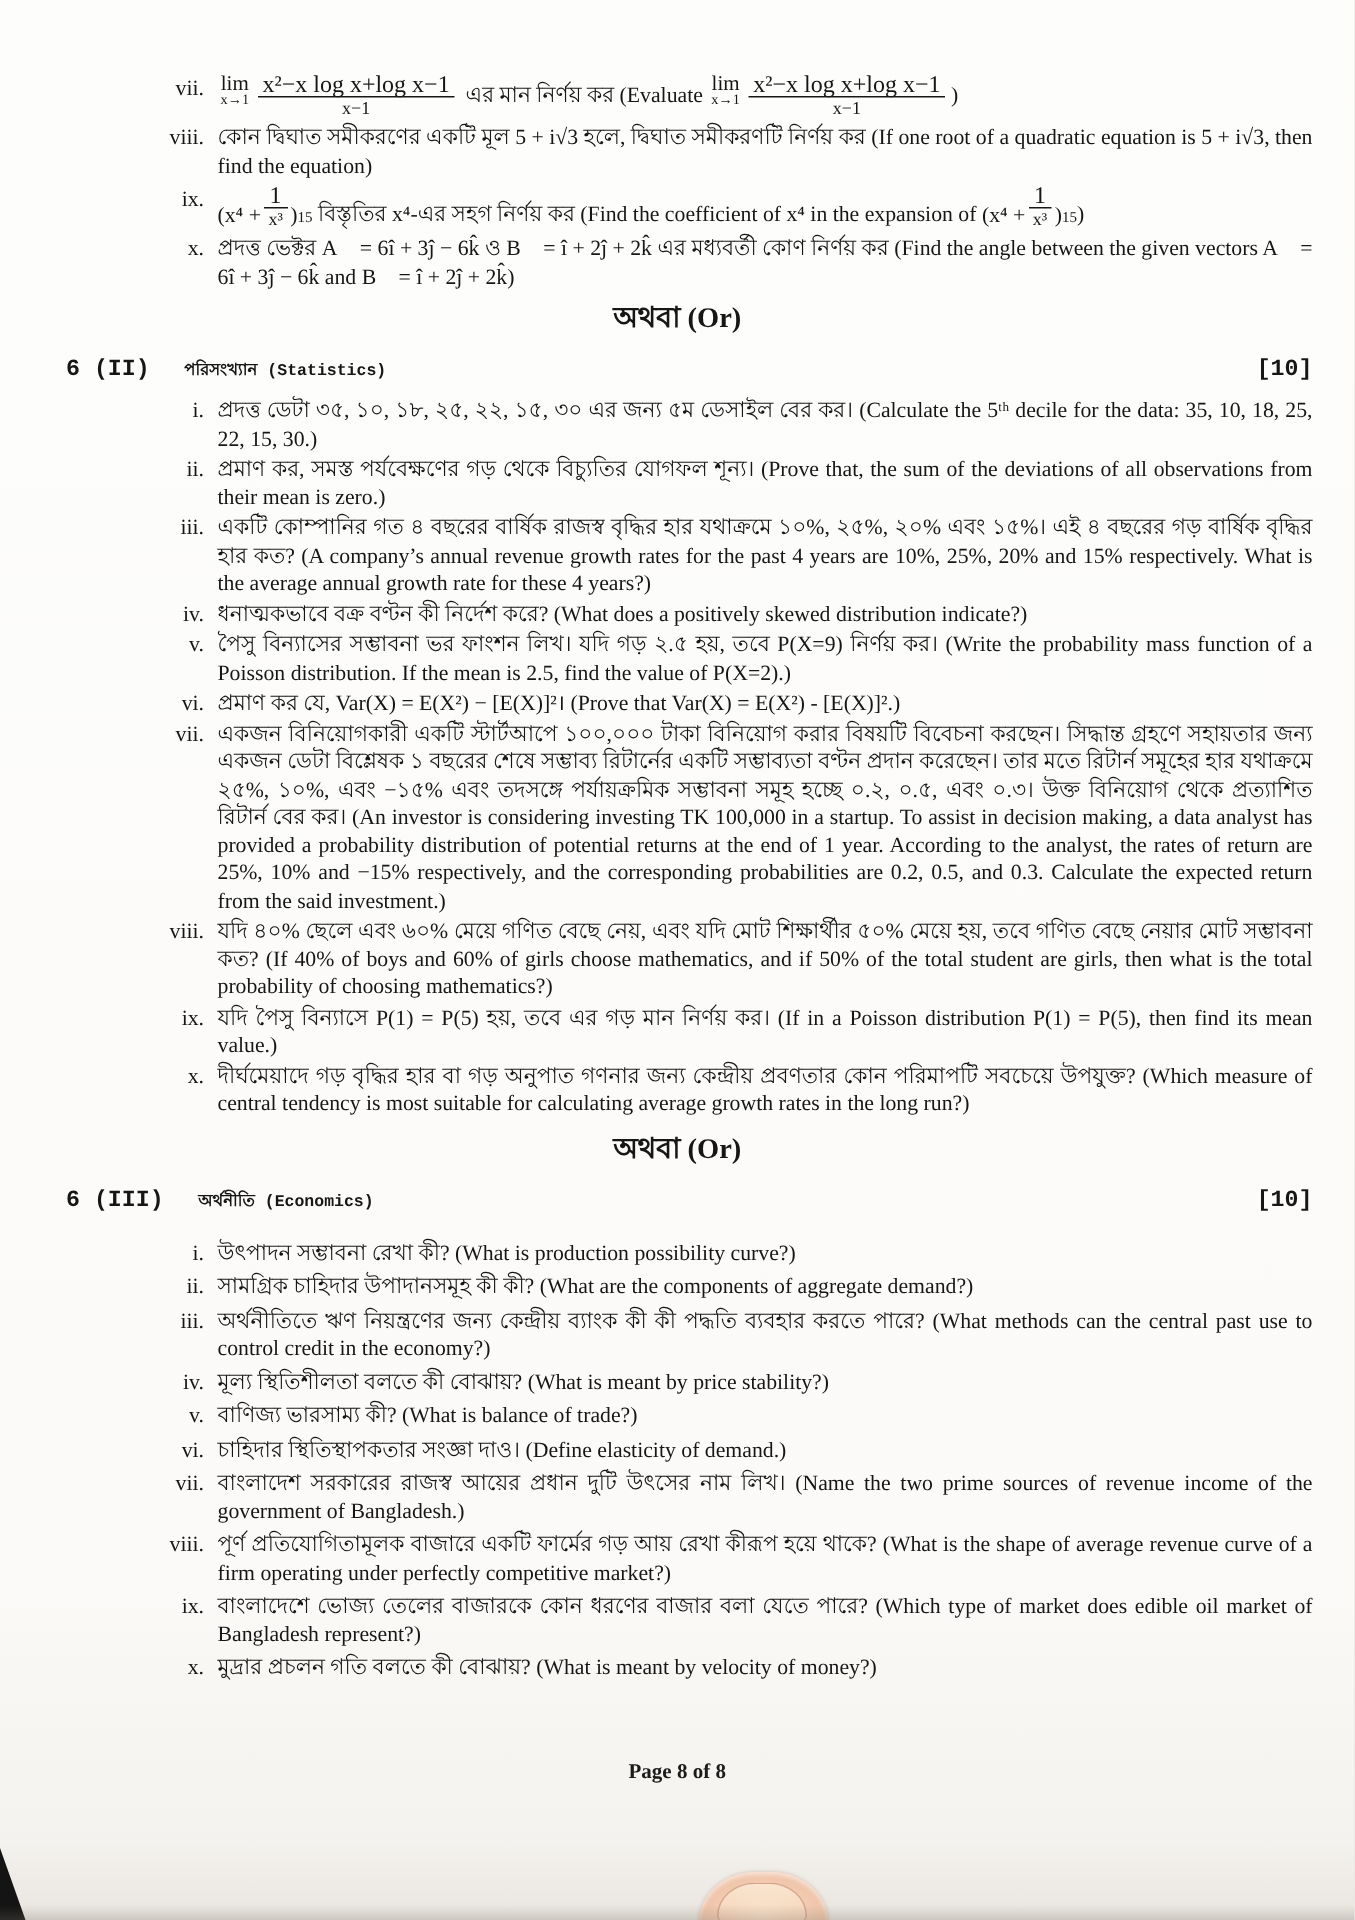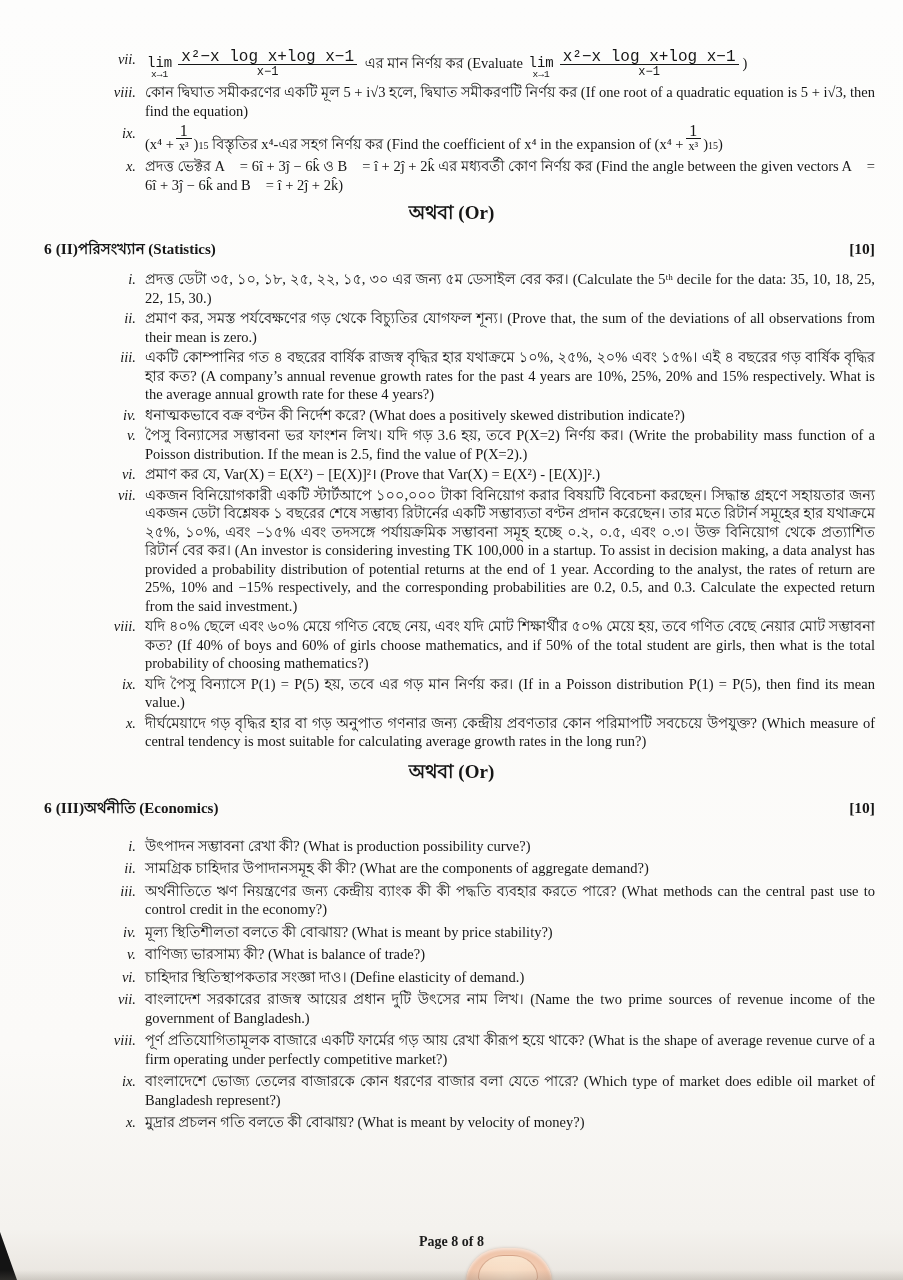--- a/index.html
+++ b/index.html
@@ -8,48 +8,48 @@
     background:#e9e7e3;
     font-family:"Liberation Serif","DejaVu Serif",serif;
   }
   .page{
     position:absolute;inset:0;
     background:linear-gradient(180deg,#fdfdfc 0%,#fbfaf8 82%,#f4f2ee 96%,#e9e5df 100%);
     color:#161616;
   }
   
   .qrow{display:flex;align-items:flex-start;margin-bottom:2px;}
-  .qnum{flex:none;width:36px;text-align:right;padding-right:9px;font-size:14.5px;line-height:18.5px;font-style:italic;}
+  .qnum{flex:none;width:36px;text-align:right;padding-right:9px;font-size:14.5px;line-height:18.5px;}
   .qtext{flex:1;font-size:14.5px;line-height:18.5px;text-align:justify;}
   
   .math-block{padding:50px 28px 0 100px;width:775px;box-sizing:content-box;}
   .math-block .qrow{margin-bottom:4px;}
-  .mathwrap{display:inline-flex;align-items:flex-end;vertical-align:middle;margin:0 2px;font-family:Liberation Mono, monospace;}
+  .mathwrap{display:inline-flex;align-items:flex-start;vertical-align:middle;margin:0 2px;}
   .lim{display:inline-block;text-align:center;margin-right:4px;}
   .lim .l{display:block;font-size:14px;line-height:13px;}
   .lim .s{display:block;font-size:9.5px;line-height:9px;}
   .frac{display:inline-block;text-align:center;vertical-align:middle;margin:0 2px;}
   .frac .fn{display:block;font-size:16px;line-height:14px;border-bottom:1px solid #161616;padding:0 3px;}
   .frac .fd{display:block;font-size:12px;line-height:14px;padding:0 3px;}
   .expr{display:inline-flex;align-items:flex-end;white-space:nowrap;}
   .expr sup{font-size:10px;vertical-align:super;line-height:0;position:relative;top:-7px;}
   
   .or-divider{text-align:center;font-weight:bold;font-size:19px;line-height:22px;margin-top:10px;}
   .or-divider.first{margin-top:8px;}
   
-  .section-header{display:flex;align-items:baseline;margin:13px 28px 0 44px;font-weight:bold;}
+  .section-header{display:flex;align-items:baseline;margin:13px 28px 0 44px;font-weight:bold;font-family:Liberation Mono, monospace;}
   .sec-num{font-size:15.5px;flex:none;}
-  .sec-title{font-size:15px;margin-left:0;}
+  .sec-title{font-size:11px;margin-left:23px;}
   .sec-marks{margin-left:auto;font-size:15.5px;}
   .sec-items{margin:8px 28px 0 100px;width:775px;box-sizing:content-box;}
   .econ-items{margin-top:16px;}
   .econ-items .qrow{margin-bottom:4px;}
   
   .footer{
-    position:absolute;left:0;width:903px;top:1234px;text-align:center;
+    position:absolute;left:0;width:903px;top:1174px;text-align:center;
     font-weight:bold;font-size:14px;color:#1b1b1b;
   }
   
   .corner-wedge{
     position:absolute;left:0;bottom:0;width:0;height:0;
     border-bottom:48px solid #141414;border-right:17px solid transparent;
   }
   .thumb{
     position:absolute;left:466px;top:1248px;width:86px;height:34px;
     background:radial-gradient(ellipse at 50% 85%, #f7dfc9 0%, #f3cdb4 45%, #eec0a4 75%, #dfa98c 100%);
@@ -157,21 +157,21 @@
     <div class="qrow">
       <div class="qnum">iii.</div>
       <div class="qtext">একটি কোম্পানির গত ৪ বছরের বার্ষিক রাজস্ব বৃদ্ধির হার যথাক্রমে ১০%, ২৫%, ২০% এবং ১৫%। এই ৪ বছরের গড় বার্ষিক বৃদ্ধির হার কত? (A company’s annual revenue growth rates for the past 4 years are 10%, 25%, 20% and 15% respectively. What is the average annual growth rate for these 4 years?)</div>
     </div>
     <div class="qrow">
       <div class="qnum">iv.</div>
       <div class="qtext">ধনাত্মকভাবে বক্র বণ্টন কী নির্দেশ করে? (What does a positively skewed distribution indicate?)</div>
     </div>
     <div class="qrow">
       <div class="qnum">v.</div>
-      <div class="qtext">পৈসু বিন্যাসের সম্ভাবনা ভর ফাংশন লিখ। যদি গড় 3.6 হয়, তবে P(X=2) নির্ণয় কর। (Write the probability mass function of a Poisson distribution. If the mean is 2.5, find the value of P(X=2).)</div>
+      <div class="qtext">পৈসু বিন্যাসের সম্ভাবনা ভর ফাংশন লিখ। যদি গড় ২.৫ হয়, তবে P(X=9) নির্ণয় কর। (Write the probability mass function of a Poisson distribution. If the mean is 2.5, find the value of P(X=2).)</div>
     </div>
     <div class="qrow">
       <div class="qnum">vi.</div>
       <div class="qtext">প্রমাণ কর যে, Var(X) = E(X²) − [E(X)]²। (Prove that Var(X) = E(X²) - [E(X)]².)</div>
     </div>
     <div class="qrow">
       <div class="qnum">vii.</div>
       <div class="qtext">একজন বিনিয়োগকারী একটি স্টার্টআপে ১০০,০০০ টাকা বিনিয়োগ করার বিষয়টি বিবেচনা করছেন। সিদ্ধান্ত গ্রহণে সহায়তার জন্য একজন ডেটা বিশ্লেষক ১ বছরের শেষে সম্ভাব্য রিটার্নের একটি সম্ভাব্যতা বণ্টন প্রদান করেছেন। তার মতে রিটার্ন সমূহের হার যথাক্রমে ২৫%, ১০%, এবং −১৫% এবং তদসঙ্গে পর্যায়ক্রমিক সম্ভাবনা সমূহ হচ্ছে ০.২, ০.৫, এবং ০.৩। উক্ত বিনিয়োগ থেকে প্রত্যাশিত রিটার্ন বের কর। (An investor is considering investing TK 100,000 in a startup. To assist in decision making, a data analyst has provided a probability distribution of potential returns at the end of 1 year. According to the analyst, the rates of return are 25%, 10% and −15% respectively, and the corresponding probabilities are 0.2, 0.5, and 0.3. Calculate the expected return from the said investment.)</div>
     </div>
     <div class="qrow">

